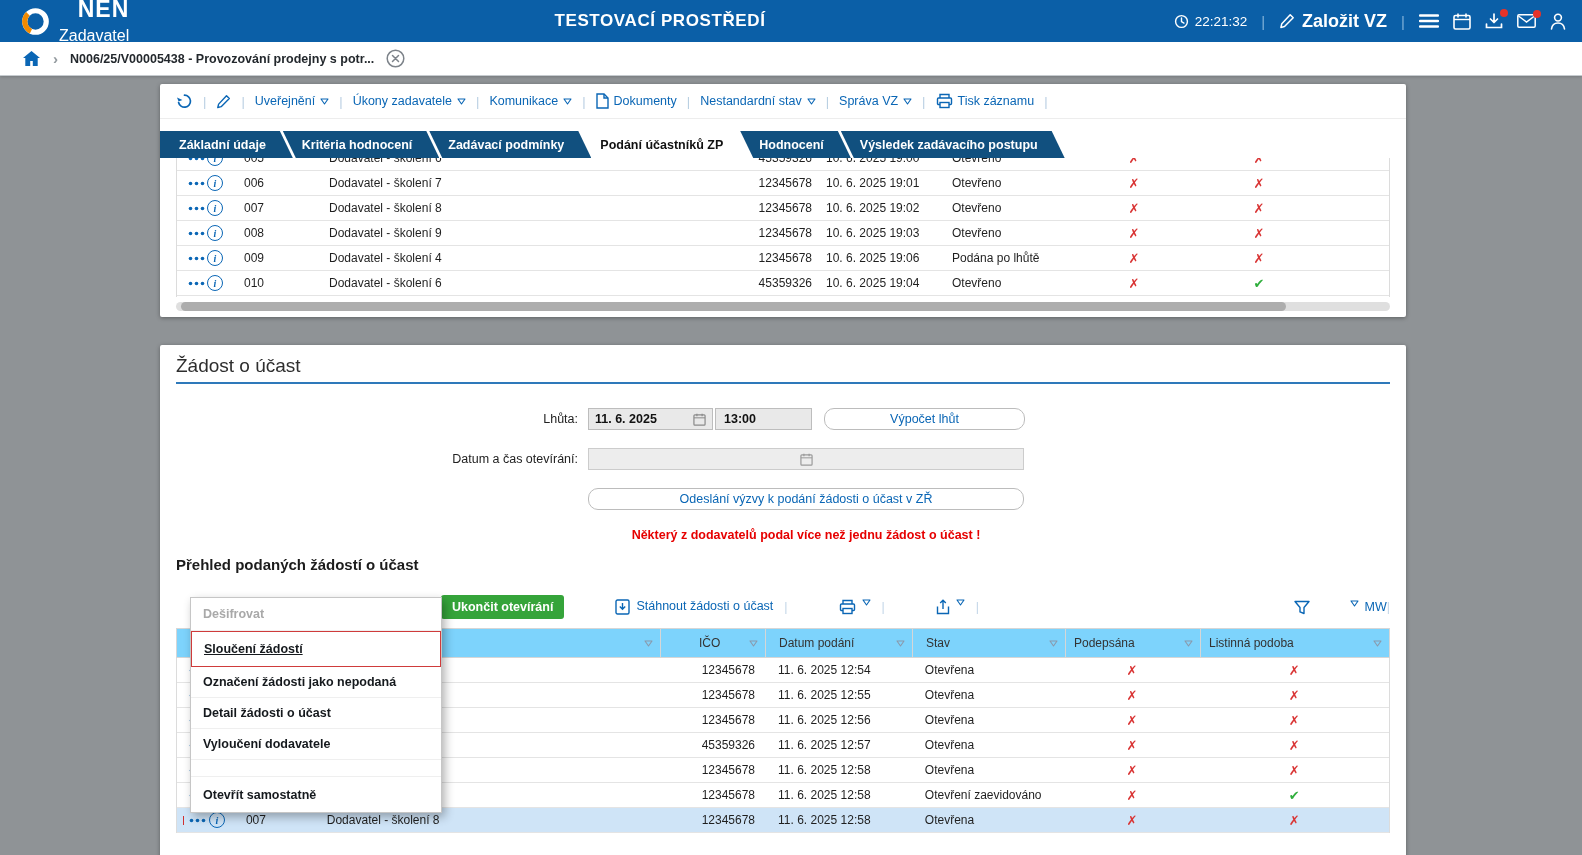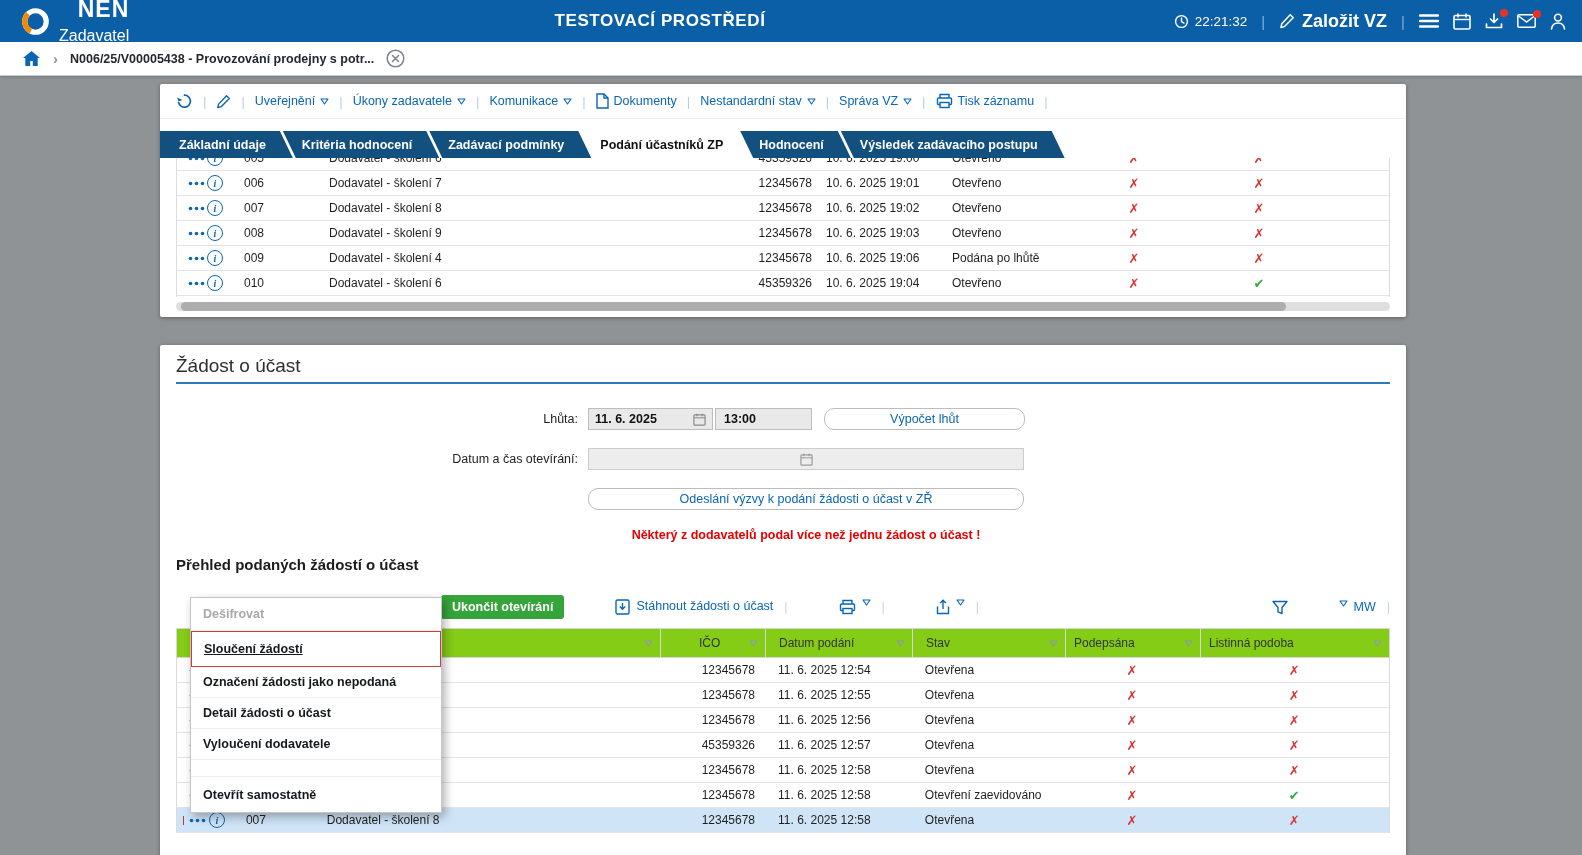--- a/index.html
+++ b/index.html
@@ -74,22 +74,22 @@
   .in-open{width:436px;justify-content:center;background:#ededed;border-color:#cccccc;}
   .btn-light{height:22px;background:#fff;border:1px solid #bcbcbc;border-radius:10px;color:#0a66b5;font-size:12.5px;display:flex;align-items:center;justify-content:center;box-sizing:border-box;cursor:pointer;font-family:inherit;}
   .btn-calc{width:201px;margin-left:12px;}
   .btn-send{width:436px;}
   .warning{margin-left:428px;width:436px;text-align:center;color:#e60000;font-weight:bold;font-size:12.5px;}
   .h3-title{margin:14px 16px 0;font-size:15px;font-weight:bold;color:#1c1c1c;}
   .t2toolbar{margin:21px 16px 0;height:26px;display:flex;align-items:center;gap:11px;font-size:12.5px;color:#0a66b5;}
   .btn-green{margin-left:265px;height:24px;padding:0 11px;background:#35a43a;color:#fff;font-weight:bold;font-size:12.5px;border:none;border-radius:3px;display:flex;align-items:center;cursor:pointer;white-space:nowrap;font-family:inherit;}
   .link{display:flex;align-items:flex-start;gap:6px;cursor:pointer;white-space:nowrap;padding-left:40px;}
   .t2t-sep{color:#c3d6e8;}
-  .t2t-right{margin-left:auto;display:flex;align-items:center;gap:11px;}
-  .t2header{margin:8px 16px 0;height:30px;display:flex;background:#84cc16;border:1px solid #d6d6d6;box-sizing:border-box;font-size:12px;color:#333;}
+  .t2t-right{margin-left:auto;display:flex;align-items:center;}
+  .t2header{margin:8px 16px 0;height:30px;display:flex;background:#7dd3fc;border:1px solid #d6d6d6;box-sizing:border-box;font-size:12px;color:#333;}
   .hc{display:flex;align-items:center;justify-content:space-between;padding:0 7px 0 8px;border-right:1px solid #d6d6d6;box-sizing:border-box;white-space:nowrap;}
   .hc:last-child{border-right:none;flex:1;}
   .hc-name{width:484px;}.hc-ico{width:105px;padding-left:38px;}.hc-date{width:147px;padding-left:13px;align-items:center;}
   .hc-stav{width:153px;padding-left:13px;}.hc-pod{width:135px;}.hc-list{width:190px;}
   .t2wrap{margin:0 16px;border-left:1px solid #dcdcdc;border-right:1px solid #dcdcdc;}
   
   .cmenu{position:absolute;left:190px;top:597px;width:252px;background:#fff;border:1px solid #c6c6c6;box-shadow:3px 4px 9px rgba(0,0,0,.3);z-index:40;box-sizing:border-box;}
   .cm-item{display:flex;align-items:center;height:31px;padding:0 12px;font-size:12.5px;font-weight:bold;color:#15191d;border-bottom:1px solid #efefef;cursor:pointer;box-sizing:border-box;}
   .cm-item.disabled{color:#a9a9a9;height:33px;cursor:default;}
   .cm-item.focused{border:1px solid #cf3b3b;height:36px;text-decoration:underline;}

